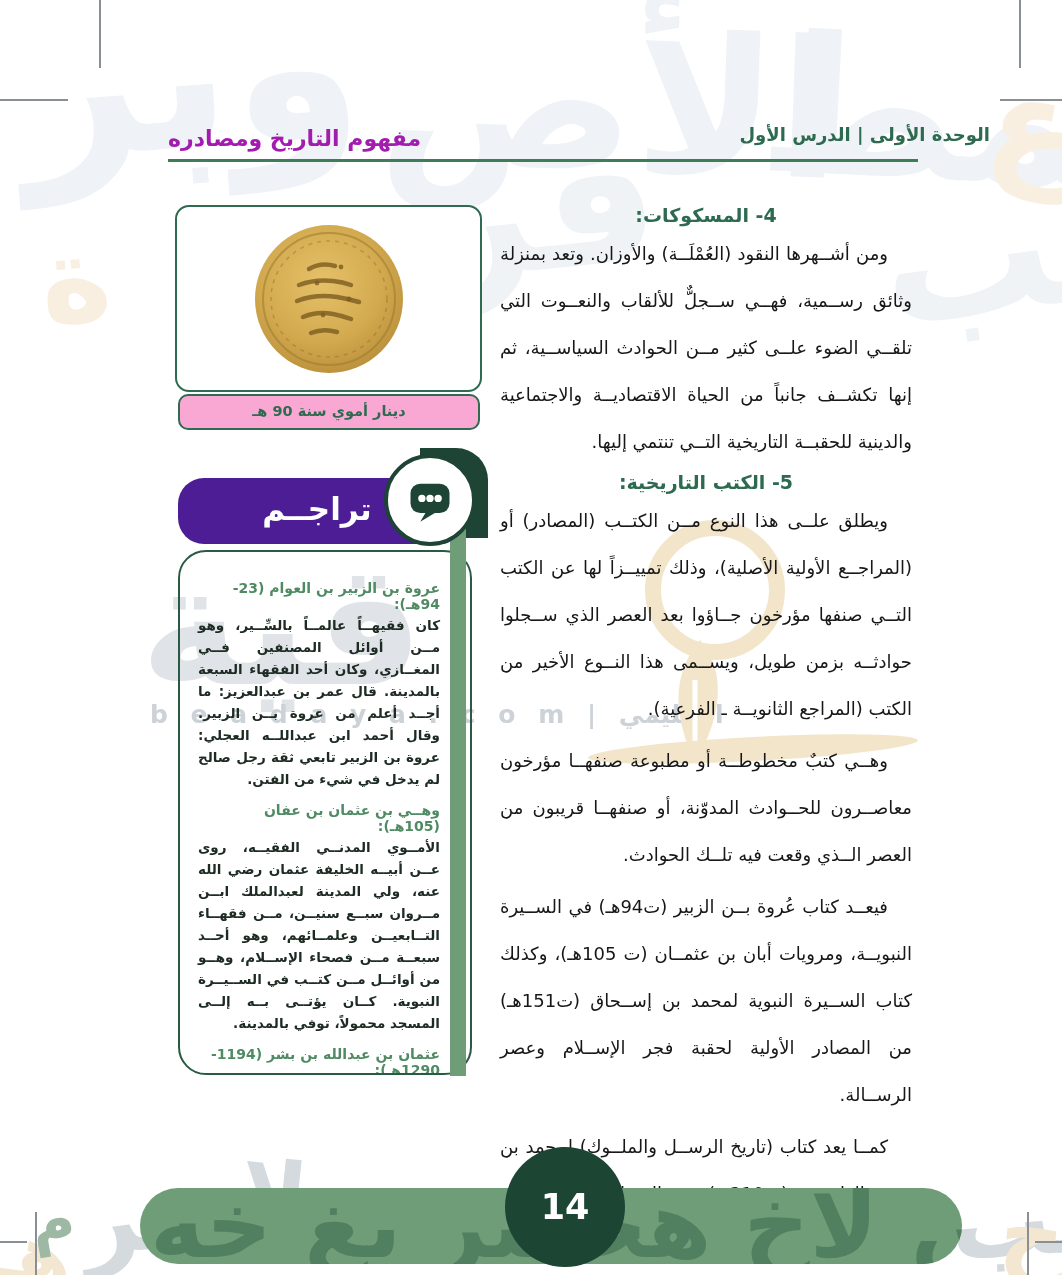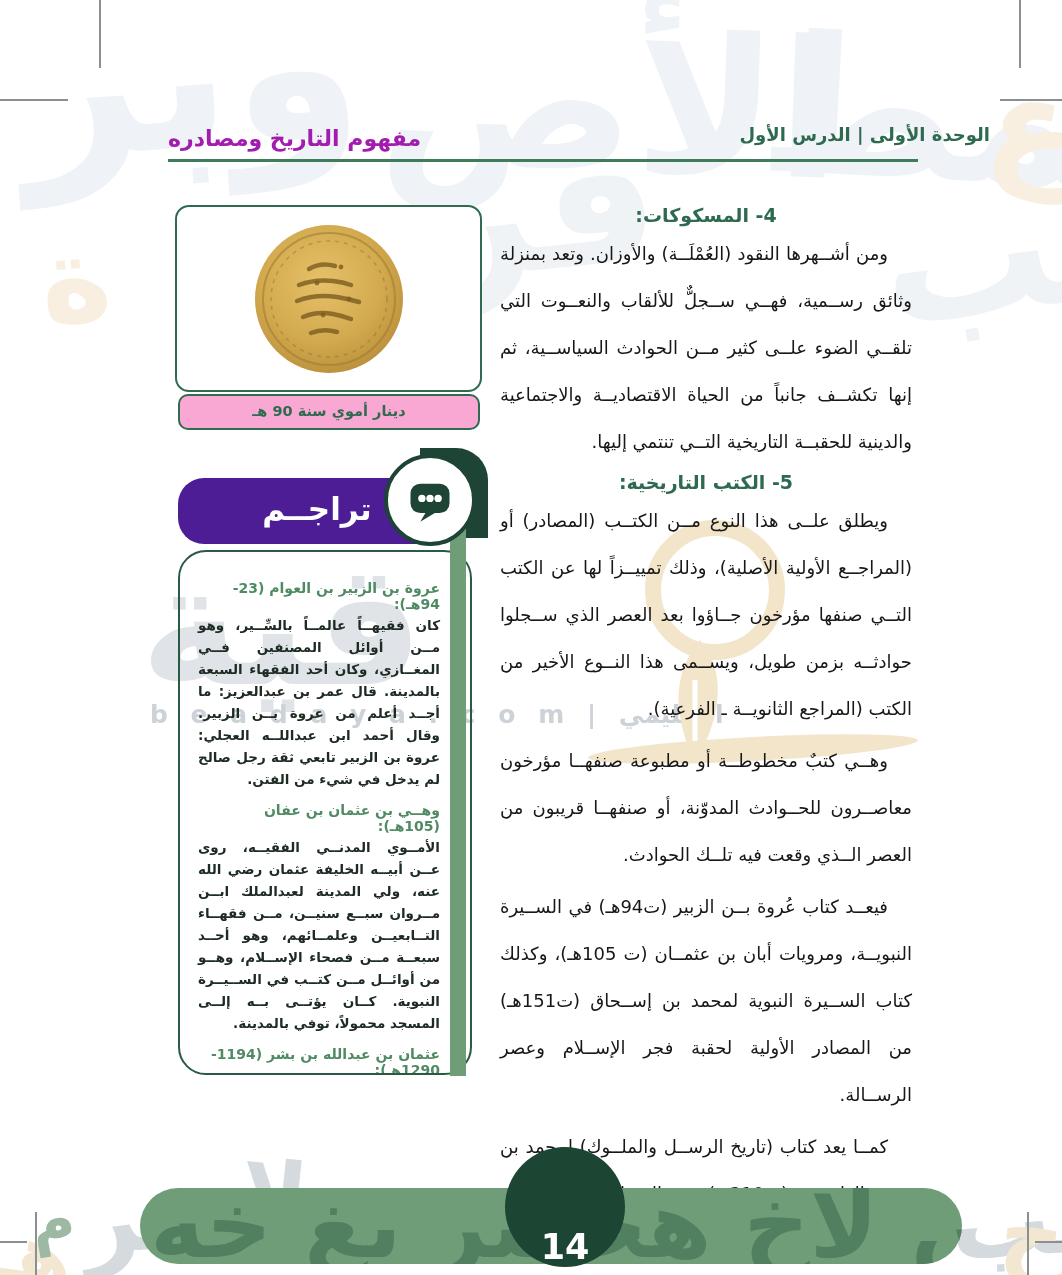--- a/index.html
+++ b/index.html
@@ -45,21 +45,21 @@
            padding:28px 30px 10px 18px;direction:rtl;overflow:hidden;}
   .bio-box h4{margin:0 0 2px;color:#4f8a63;font-size:14px;font-weight:bold;text-align:right;}
   .bio-box p{margin:0 0 12px;color:#1d2b23;font-size:13.5px;font-weight:bold;line-height:22px;
              text-align:justify;}
   
   .foot-band{position:absolute;top:1188px;left:140px;width:822px;height:76px;background:#6f9d77;
              border-radius:40px;overflow:hidden;z-index:3;}
   .foot-band span{position:absolute;top:-16px;left:10px;color:#50805f;font-size:92px;font-weight:bold;
                   letter-spacing:4px;white-space:nowrap;}
   .page-circle{position:absolute;top:1147px;left:505px;width:120px;height:120px;border-radius:50%;
-               background:#1d4534;color:#fff;display:flex;align-items:flex-end;justify-content:center;
+               background:#1d4534;color:#fff;display:flex;align-items:center;justify-content:center;
                font-size:35px;font-weight:bold;z-index:4;}
 </style>
 </head>
 <body>
 
 <div class="page">
 
   <div id="decor-layer">
       <span style="left: 20px; top: -30px; font-size: 210px; color: rgb(239, 242, 246); transform: rotate(-4deg);">وبر</span>
       <span style="left: 380px; top: 10px; font-size: 190px; color: rgb(239, 242, 246); transform: rotate(2deg);">الأص</span>

